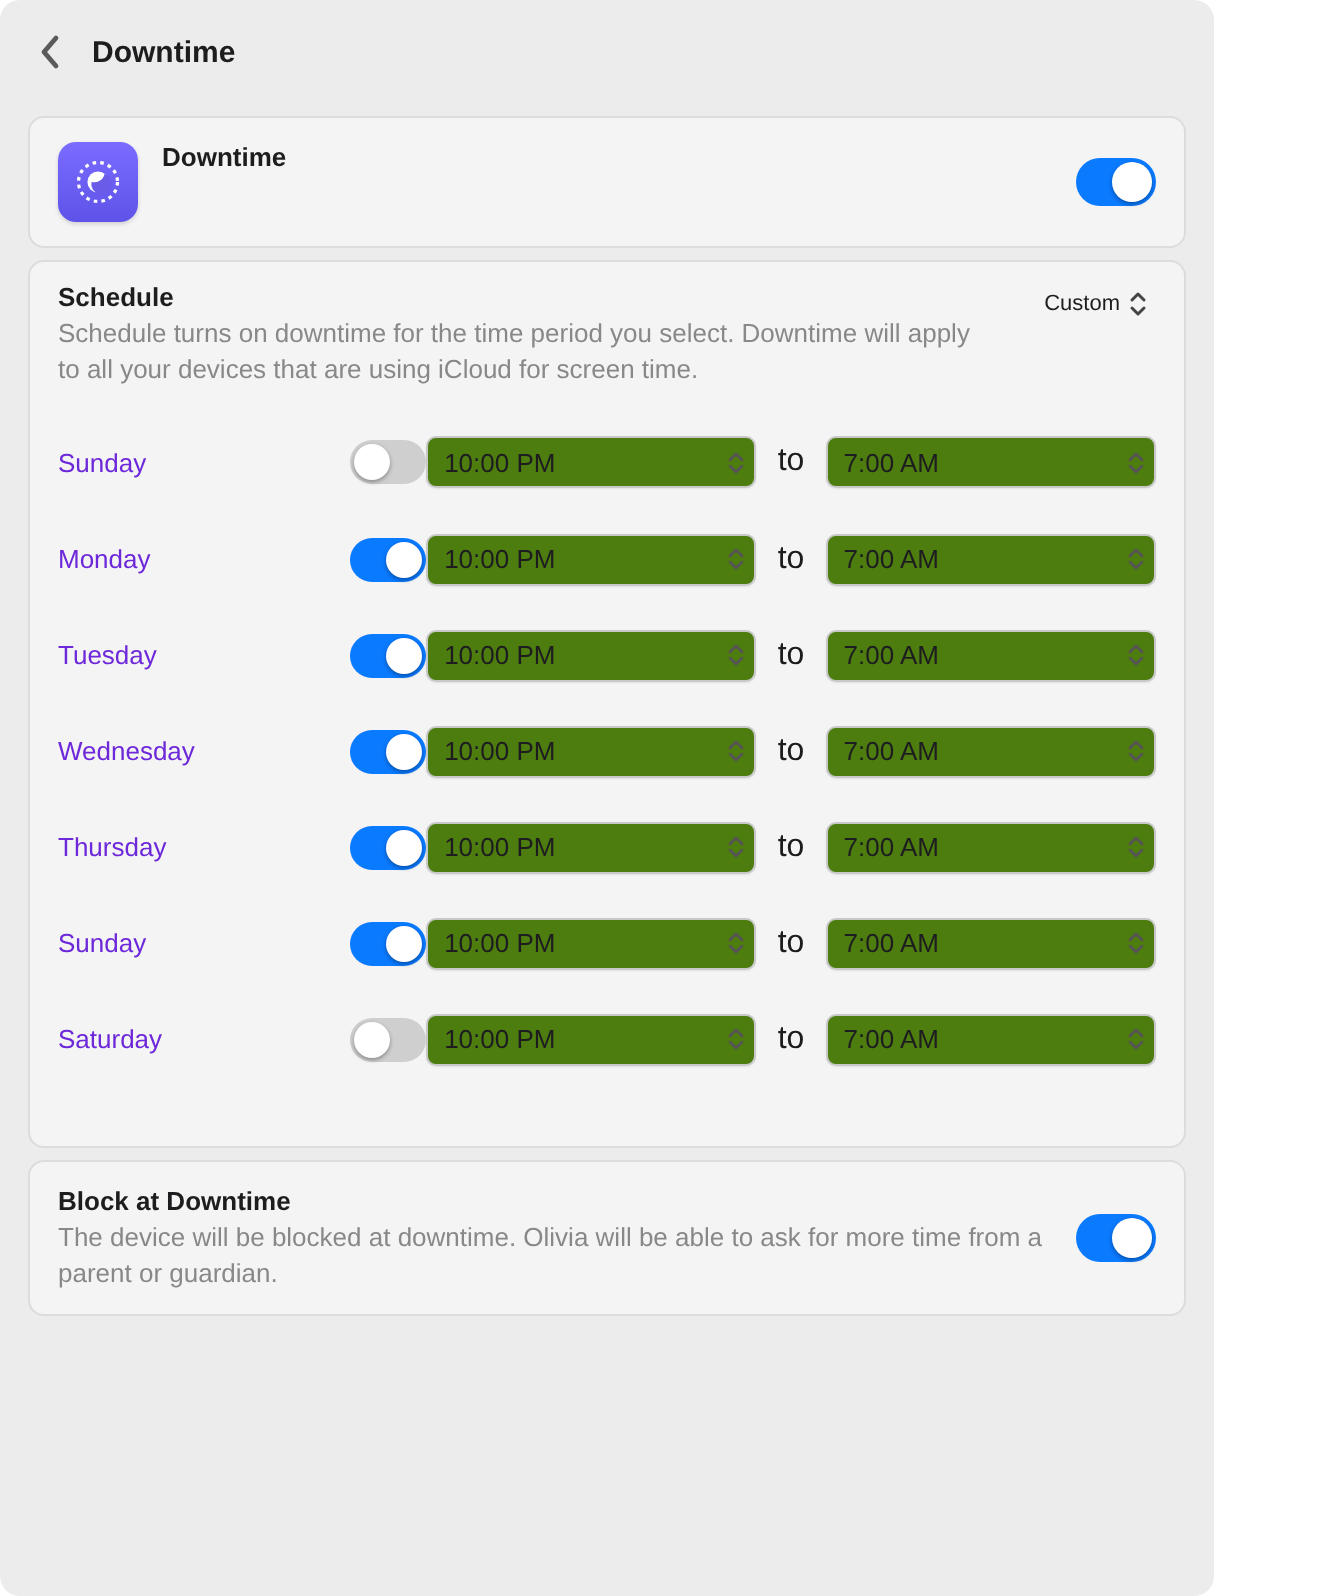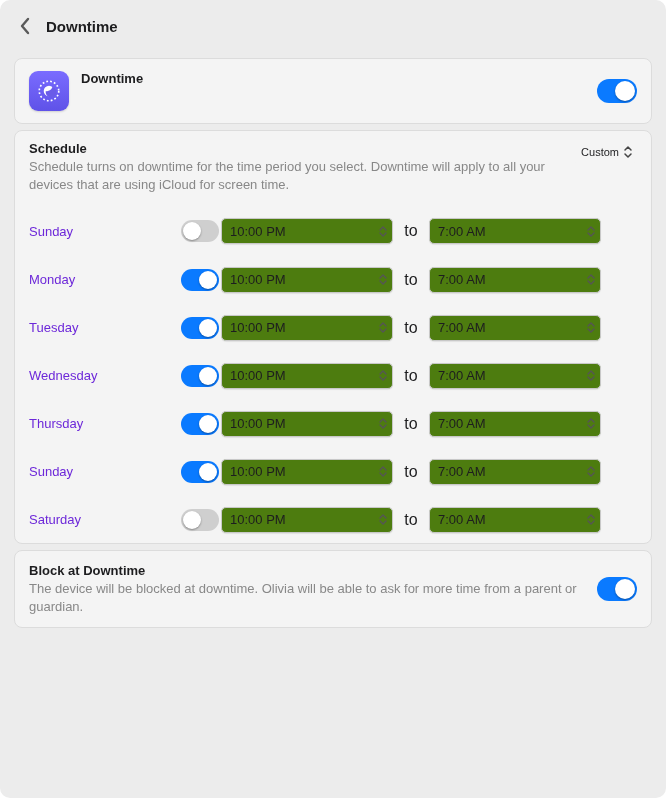--- a/index.html
+++ b/index.html
@@ -5,21 +5,21 @@
   * { box-sizing: border-box; }
   html, body {
     margin: 0; padding: 0;
     width: 666px; height: 798px;
     font-family: -apple-system, "Helvetica Neue", Helvetica, Arial, sans-serif;
     font-size: 13px;
     color: #1d1d1f;
     background: #ffffff;
   }
   .window {
-    width: 666px; height: 798px;
+    width: 607px; height: 798px;
     background: #ececec;
     border-radius: 10px;
     overflow: hidden;
     padding-bottom: 8px;
   }
   .header {
     display: flex;
     align-items: center;
     height: 52px;
     padding: 0 14px;
@@ -34,21 +34,21 @@
     font-size: 15px;
     font-weight: 700;
   }
   .panel {
     margin: 6px 14px;
     background: #f4f4f4;
     border: 1px solid #dcdcdc;
     border-radius: 8px;
     padding: 12px 14px;
   }
-  .panel.tight { padding: 10px 14px 0; }
+  .panel.tight { padding: 10px 14px 30px; }
   .row-top {
     display: flex;
     align-items: flex-start;
   }
   .app-icon {
     width: 40px; height: 40px;
     border-radius: 9px;
     background: linear-gradient(180deg,#7a6cff 0%,#5f52e8 100%);
     display: flex; align-items: center; justify-content: center;
     flex-shrink: 0;

